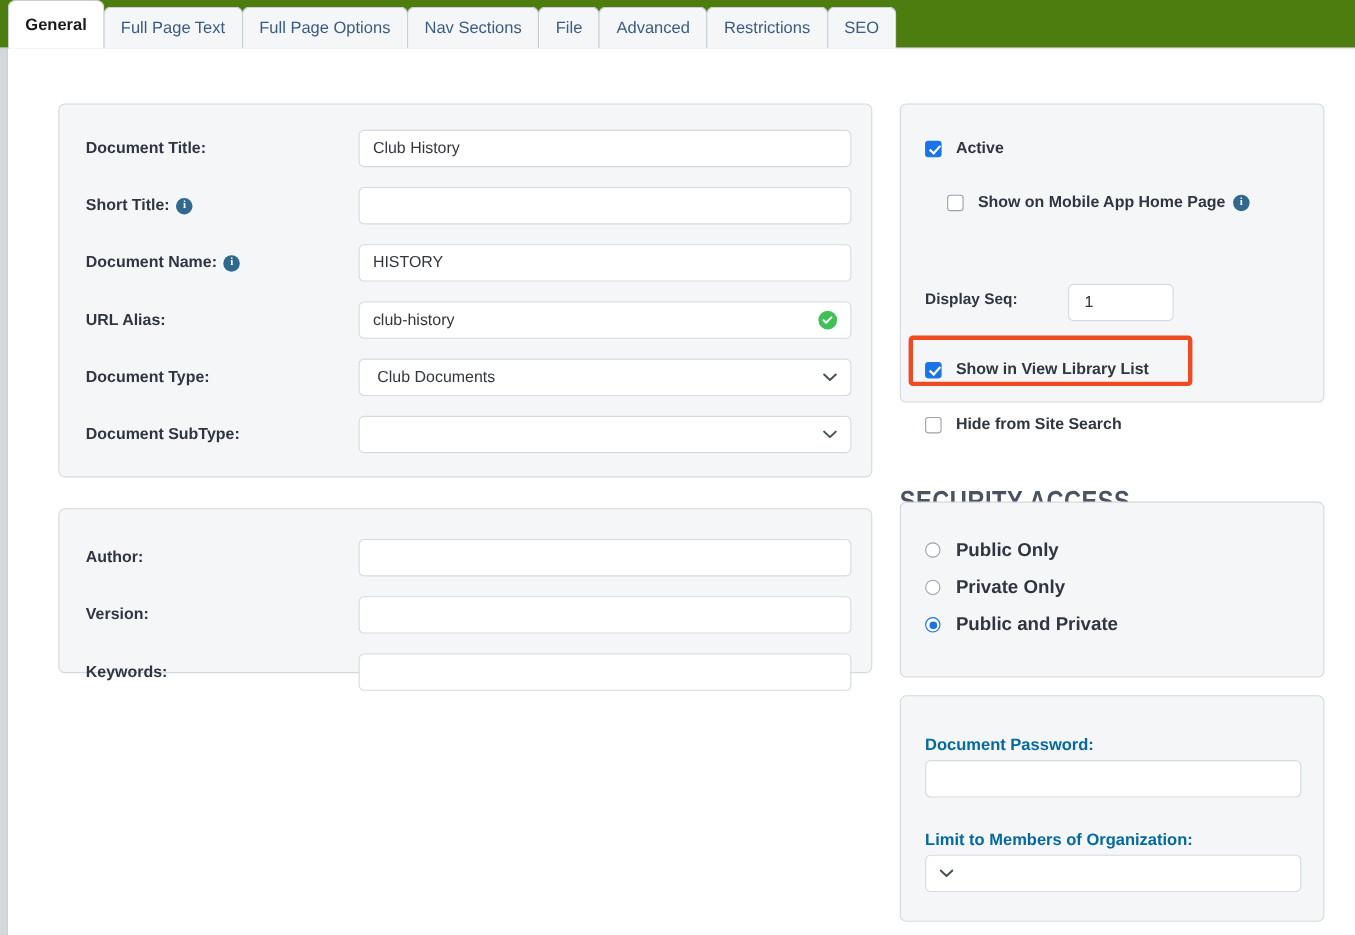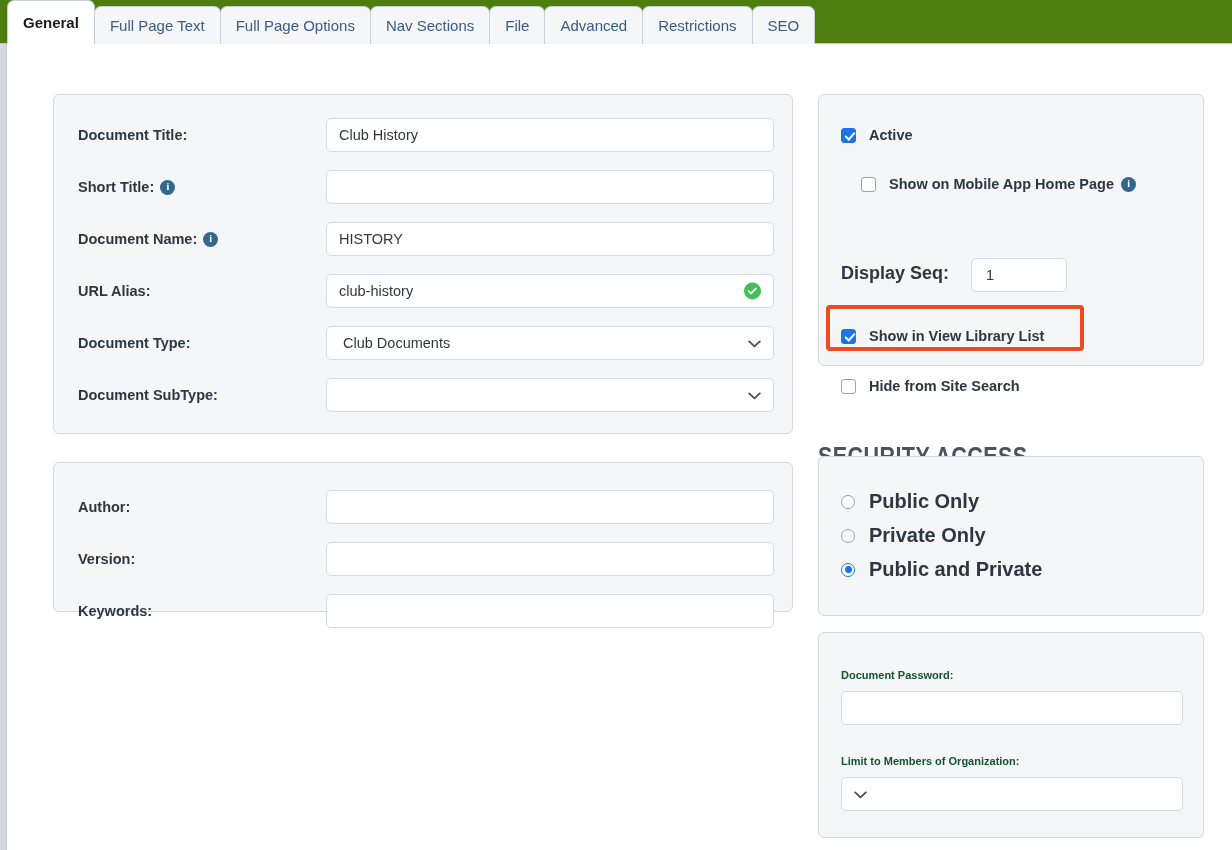--- a/index.html
+++ b/index.html
@@ -228,31 +228,31 @@
   .rad.on::after {
     content: "";
     position: absolute;
     left: 50%; top: 50%;
     width: 7px; height: 7px;
     margin: -3.5px 0 0 -3.5px;
     border-radius: 50%;
     background: #1a73e8;
   }
   .rad-lbl {
-    font-size: 20px;
+    font-size: 17px;
     font-weight: bold;
     color: #2f3640;
     white-space: nowrap;
   }
 
   
   .seq-lbl {
     position: absolute;
     left: 22px; top: 168px;
-    font-size: 18px;
+    font-size: 14px;
     font-weight: bold;
     color: #2f3640;
   }
   .seq-input {
     position: absolute;
     left: 152px; top: 163px;
     width: 96px; height: 34px;
     background: #ffffff;
     border: 1px solid #d5dae0;
     border-radius: 5px;
@@ -274,23 +274,23 @@
     font-family: "Liberation Sans Narrow", "Liberation Sans", sans-serif;
     transform: scaleX(0.86);
     transform-origin: left center;
     white-space: nowrap;
   }
 
   
   .pw-lbl {
     position: absolute;
     left: 22px;
-    font-size: 11px;
-    font-weight: bold;
-    color: #14532d;
+    font-size: 15px;
+    font-weight: bold;
+    color: #0369a1;
     white-space: nowrap;
   }
   .pw-field {
     position: absolute;
     left: 22px;
     width: 342px; height: 34px;
     background: #ffffff;
     border: 1px solid #d5dae0;
     border-radius: 5px;
     display: flex;

